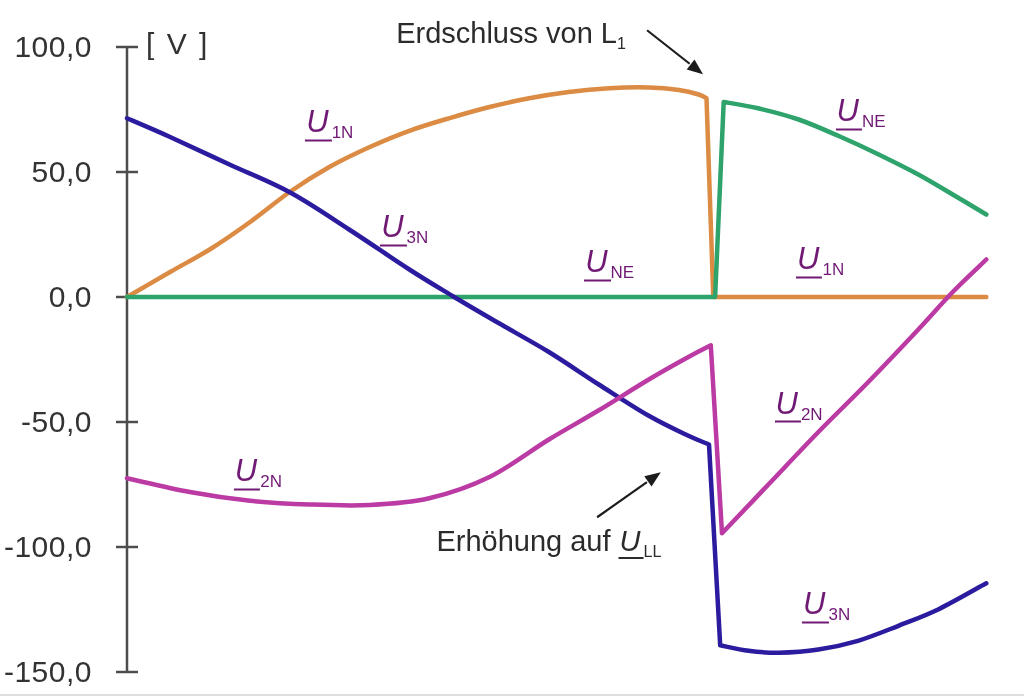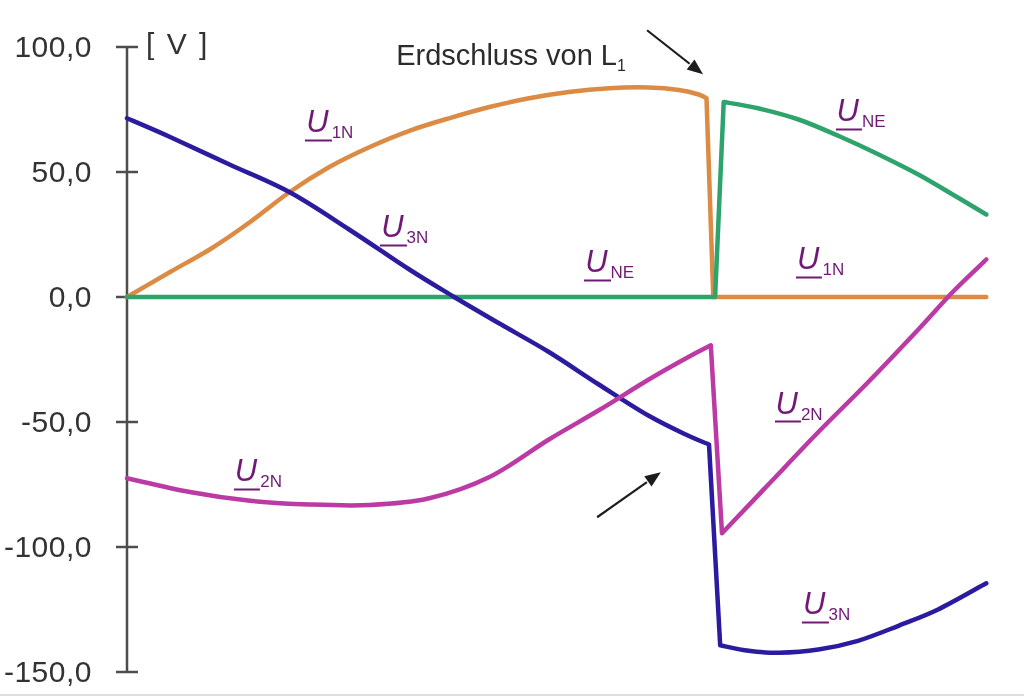--- a/index.html
+++ b/index.html
@@ -81,16 +81,17 @@
       <div class="ytick-label" style="left: -38px; top: 530px;">-100,0</div>
       <div class="ytick-label" style="left: -38px; top: 655px;">-150,0</div>
       <div class="phasor-label" style="left: 329.335px; top: 123.25px;"><span class="u-sym">U</span><sub class="u-sub">1N</sub></div>
       <div class="phasor-label" style="left: 404.242px; top: 228.25px;"><span class="u-sym">U</span><sub class="u-sub">3N</sub></div>
       <div class="phasor-label" style="left: 609.16px; top: 263.25px;"><span class="u-sym">U</span><sub class="u-sub">NE</sub></div>
       <div class="phasor-label" style="left: 860.572px; top: 112px;"><span class="u-sym">U</span><sub class="u-sub">NE</sub></div>
       <div class="phasor-label" style="left: 820.105px; top: 260.25px;"><span class="u-sym">U</span><sub class="u-sub">1N</sub></div>
       <div class="phasor-label" style="left: 257.872px; top: 472px;"><span class="u-sym">U</span><sub class="u-sub">2N</sub></div>
       <div class="phasor-label" style="left: 798.58px; top: 404.5px;"><span class="u-sym">U</span><sub class="u-sub">2N</sub></div>
       <div class="phasor-label" style="left: 826.132px; top: 605.25px;"><span class="u-sym">U</span><sub class="u-sub">3N</sub></div>
-      <div class="annotation-text" style="left: 511.006px; top: 57px;"><span>Erdschluss von L</span><sub class="u-sub">1</sub></div>
+      <div class="annotation-text" style="left: 511.006px; top: 35px;"><span>Erdschluss von L</span><sub class="u-sub">1</sub></div>
+      <div class="annotation-text" style="left: 548.89px; top: 543.25px;"><span>Erhöhung auf </span><span class="u-sym">U</span><sub class="u-sub">LL</sub></div>
     </div>
   <div class="bottom-edge"></div>
 </div>
 
 </body></html>

